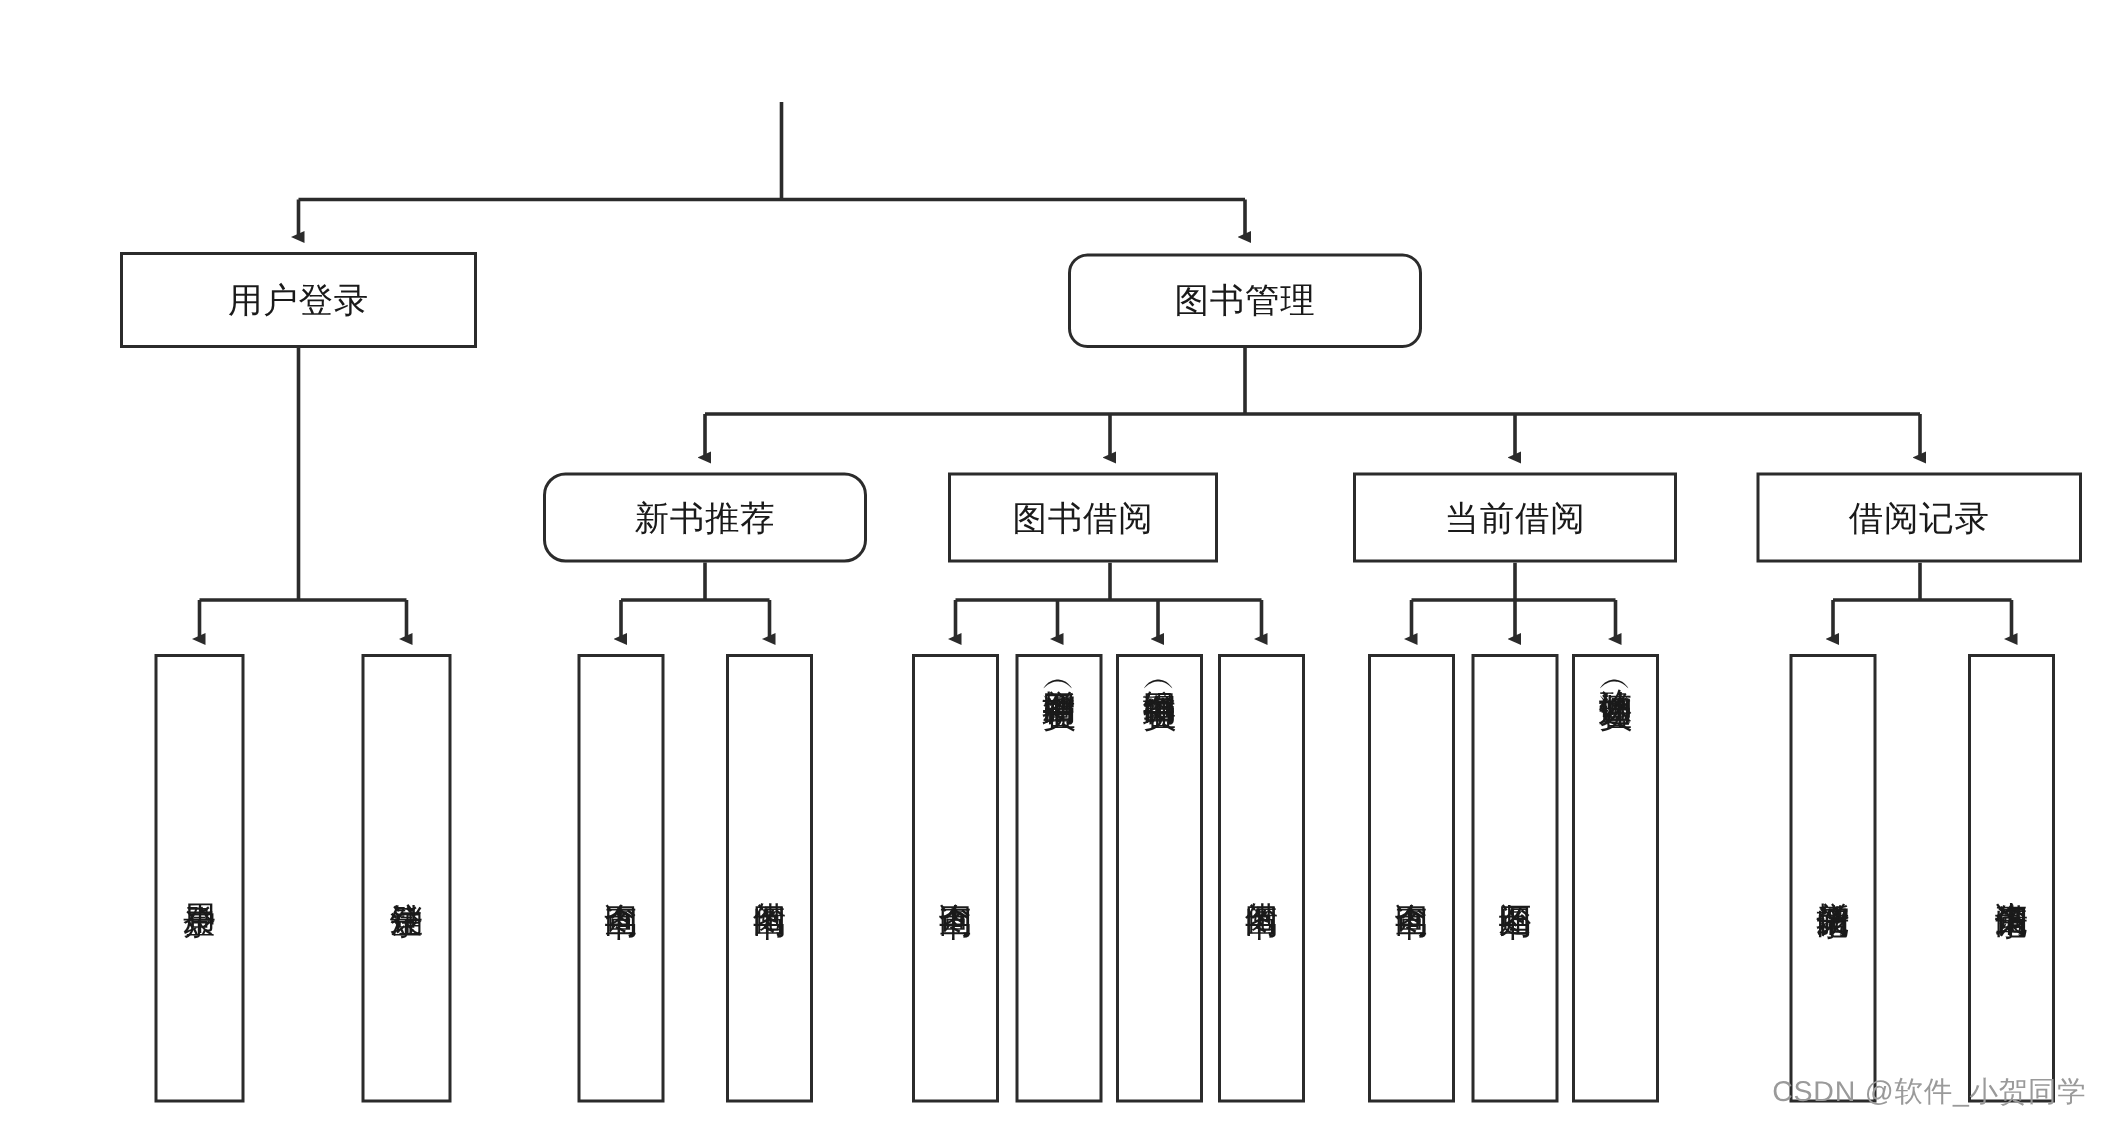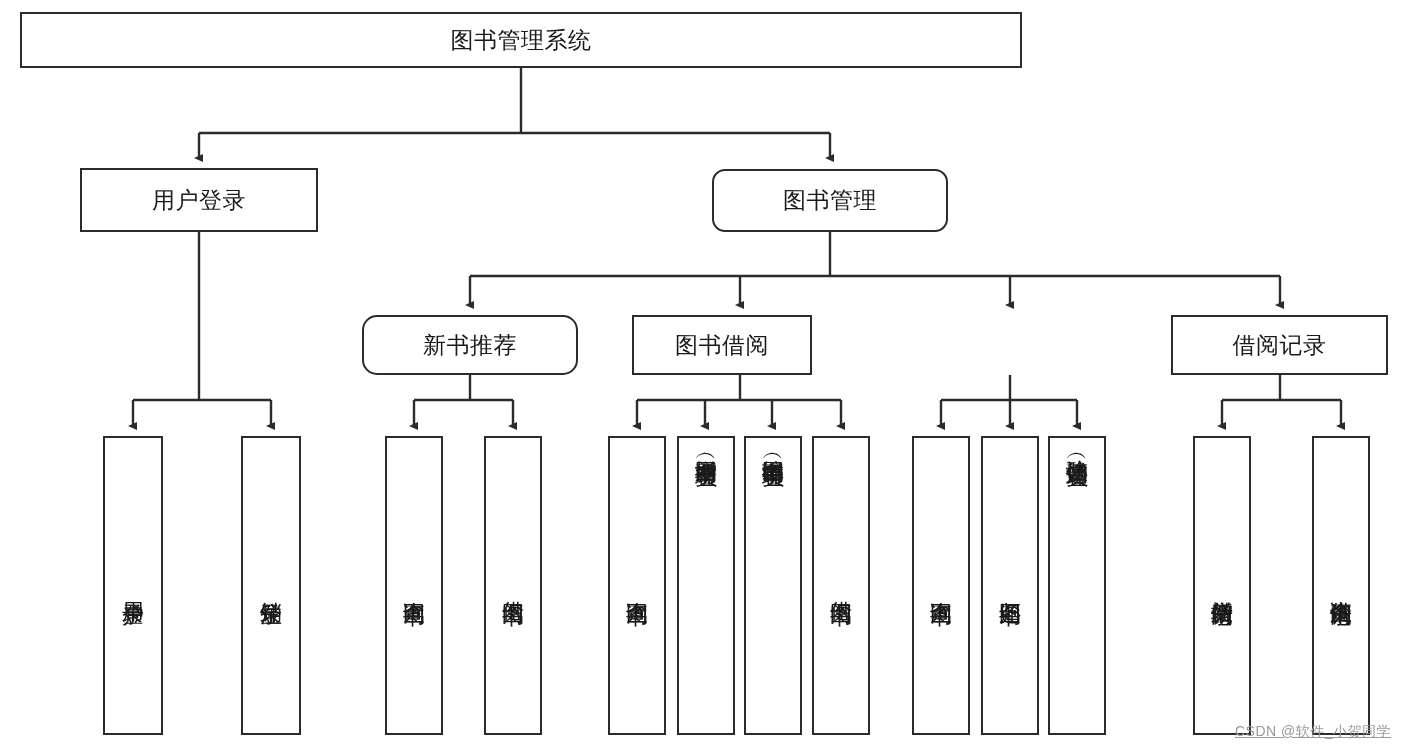--- a/index.html
+++ b/index.html
@@ -64,25 +64,24 @@
   }
   .vwrap.top {
     align-items: flex-start;
     padding-top: 4px;
     box-sizing: border-box;
   }
   #watermark {
     position: absolute;
     right: 14px;
     bottom: 6px;
-    font-size: 14px;
+    font-size: 19px;
     color: #9a9a9a;
     white-space: nowrap;
     letter-spacing: 0.5px;
-    text-decoration: underline;
   }
 </style>
 </head>
 <body>
 
 <div id="canvas">
 
   <svg id="edges" viewBox="0 0 1405 747">
     <defs>
       <marker id="arrow" markerWidth="10" markerHeight="10" refX="5" refY="5" orient="auto" markerUnits="userSpaceOnUse">
@@ -126,36 +125,36 @@
       <path d="M1010,400 L1010,426" marker-end="url(#arrow)"></path>
       <path d="M1077,400 L1077,426" marker-end="url(#arrow)"></path>
 
       <path d="M1280,375 L1280,400"></path>
       <path d="M1222,400 L1341,400"></path>
       <path d="M1222,400 L1222,426" marker-end="url(#arrow)"></path>
       <path d="M1341,400 L1341,426" marker-end="url(#arrow)"></path>
     </g>
   </svg>
 
-  <div class="node hz" style="left:20px; top:12px; width:1002px; height:56px;">
-    <span>图书管理系统</span>
-  </div>
 
   <div class="node hz" style="left:80px; top:168px; width:238px; height:64px;">
     <span>用户登录</span>
   </div>
   <div class="node hz" style="left:712px; top:169px; width:236px; height:63px;border-radius:13px;">
     <span>图书管理</span>
   </div>
 
   <div class="node hz" style="left:362px; top:315px; width:216px; height:60px;border-radius:15px;">
     <span>新书推荐</span>
   </div>
   <div class="node hz" style="left:632px; top:315px; width:180px; height:60px;">
     <span>图书借阅</span>
+  </div>
+  <div class="node hz" style="left:902px; top:315px; width:216px; height:60px;">
+    <span>当前借阅</span>
   </div>
   <div class="node hz" style="left:1171px; top:315px; width:217px; height:60px;">
     <span>借阅记录</span>
   </div>
 
   <div class="node vt" style="left:103px; top:436px; width:60px; height:299px;">
     <div class="vwrap">
       <span class="vlabel">用户登录</span>
     </div>
   </div>

